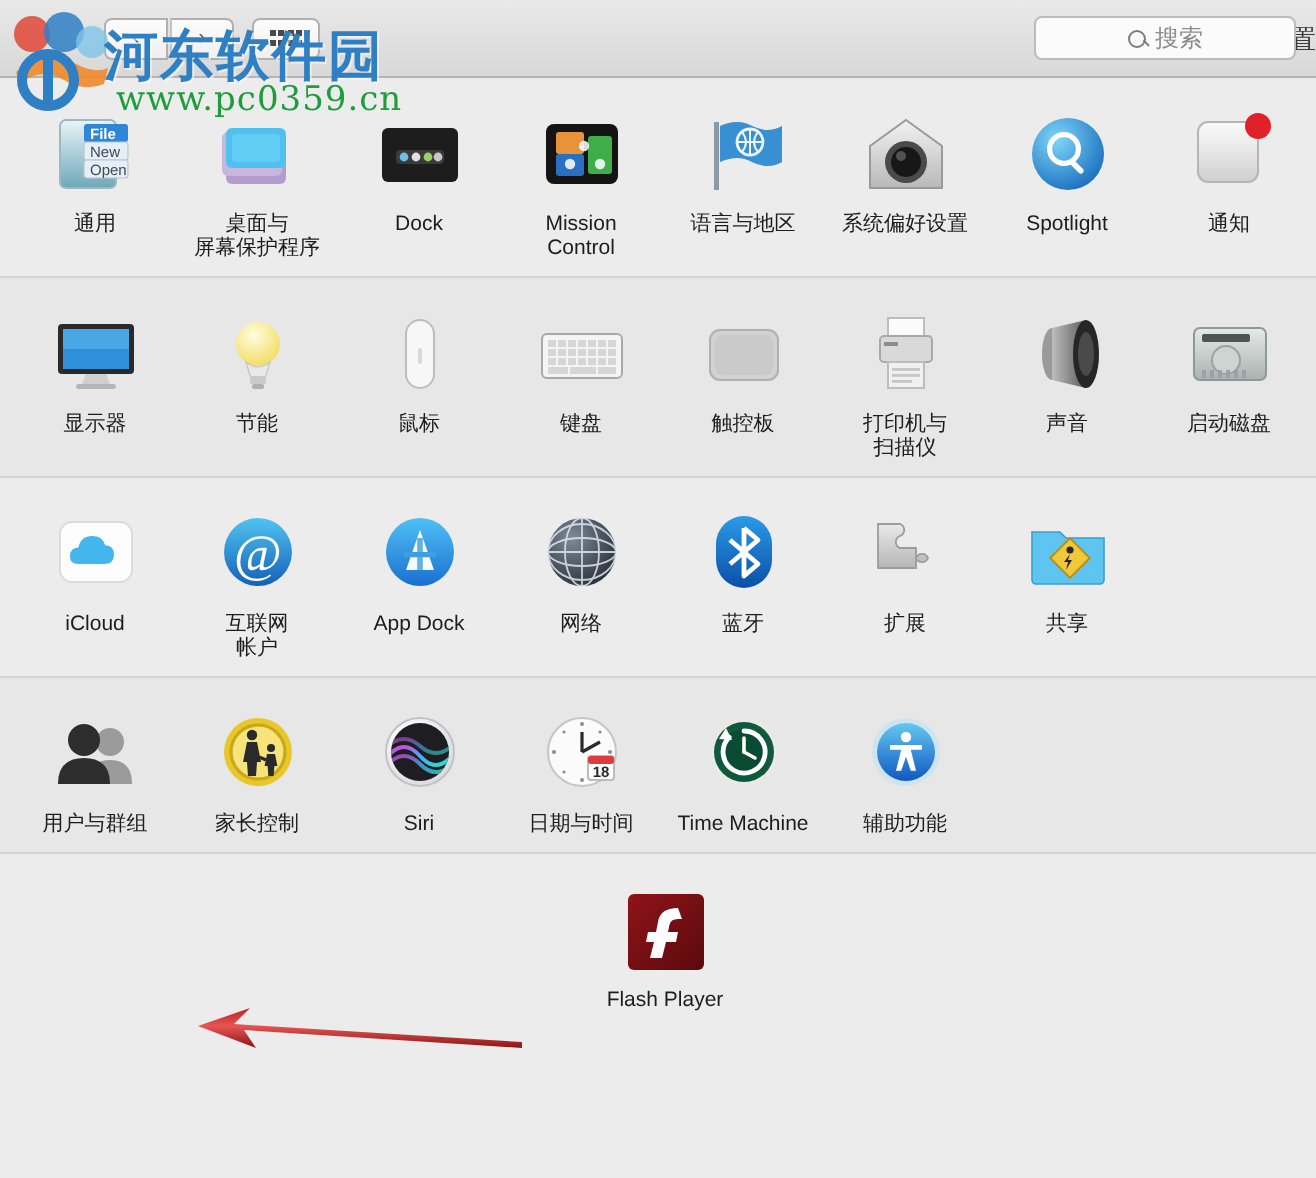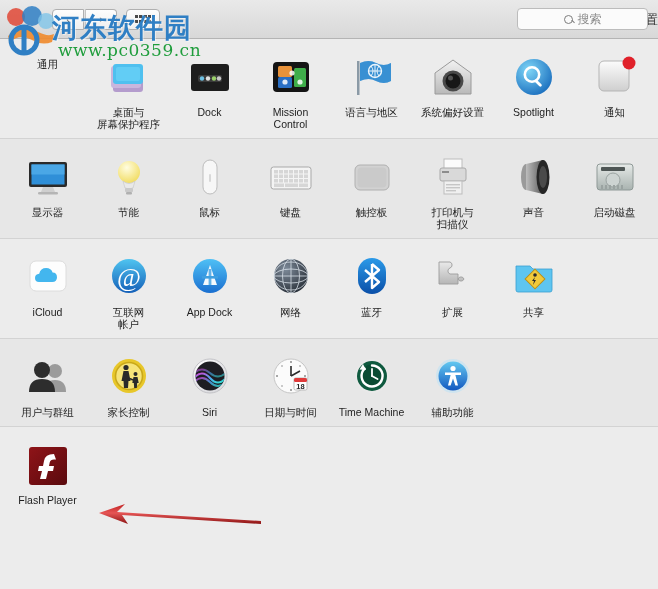--- a/index.html
+++ b/index.html
@@ -69,21 +69,21 @@
 
   
   .body { position: relative; }
   .row {
     display: flex;
     padding: 11px 0 8px 0;
     border-bottom: 1px solid #d3d3d3;
     background: #ececec;
   }
   .row.alt { background: #e7e7e7; }
-  .row.last { border-bottom: none; min-height: 110px; }
+  .row.last { border-bottom: none; min-height: 110px; justify-content: center; }
 
   .cell {
     width: 81px;
     display: flex; flex-direction: column; align-items: center;
     padding-top: 4px;
   }
   .row > .cell:first-child { margin-left: 7px; }
   .icon-wrap {
     width: 48px; height: 48px;
     display: flex; align-items: center; justify-content: center;
@@ -154,20 +154,37 @@
     <div class="search-box">
       <span class="mag"></span>
       <span class="ph">搜索</span>
     </div>
   </div>
 
   <div class="body">
 
     <div class="row">
       <div class="cell">
+        <div class="icon-wrap">
+          <svg width="44" height="44" viewBox="0 0 44 44">
+            <defs>
+                <linearGradient id="gGen" x1="0" y1="0" x2="0" y2="1">
+              <stop offset="0" stop-color="#e8f4f8"></stop>
+                  <stop offset="1" stop-color="#6fa8b8"></stop>
+            </linearGradient>
+              </defs>
+            <rect x="4" y="4" width="28" height="34" rx="3" fill="url(#gGen)" stroke="#9bb9c2"></rect>
+            <rect x="16" y="6" width="22" height="9" rx="1.5" fill="#2f86d6"></rect>
+            <text x="19" y="13.5" font-size="7.5" fill="#fff" font-family="Liberation Sans, sans-serif" font-weight="bold">File</text>
+            <rect x="16" y="15" width="22" height="9" rx="1.5" fill="#e7eef4" stroke="#b6c6d2" stroke-width=".6"></rect>
+            <text x="19" y="22.5" font-size="7.5" fill="#3a4a5a" font-family="Liberation Sans, sans-serif">New</text>
+            <rect x="16" y="24" width="22" height="9" rx="1.5" fill="#e7eef4" stroke="#b6c6d2" stroke-width=".6"></rect>
+            <text x="19" y="31.5" font-size="7.5" fill="#3a4a5a" font-family="Liberation Sans, sans-serif">Open</text>
+          </svg>
+        </div>
         <div class="lbl">通用</div>
       </div>
 
       <div class="cell">
         <div class="icon-wrap">
           <svg width="44" height="44" viewBox="0 0 44 44">
             <rect x="6" y="14" width="30" height="22" rx="3" fill="#b49ccd"></rect>
             <rect x="4" y="10" width="30" height="22" rx="3" fill="#c9b6dd"></rect>
             <rect x="6" y="8" width="30" height="20" rx="3" fill="#4fc0ef"></rect>
             <rect x="9" y="11" width="24" height="14" rx="2" fill="#62cdf5"></rect>

